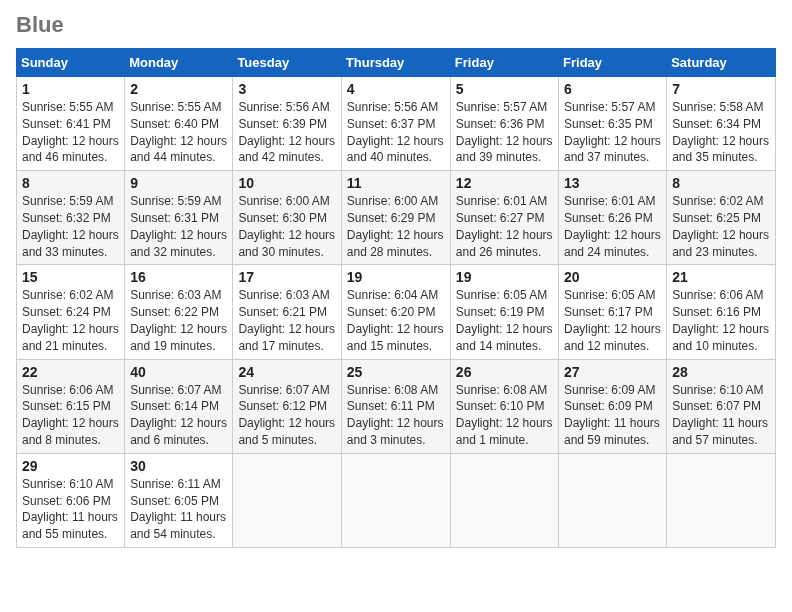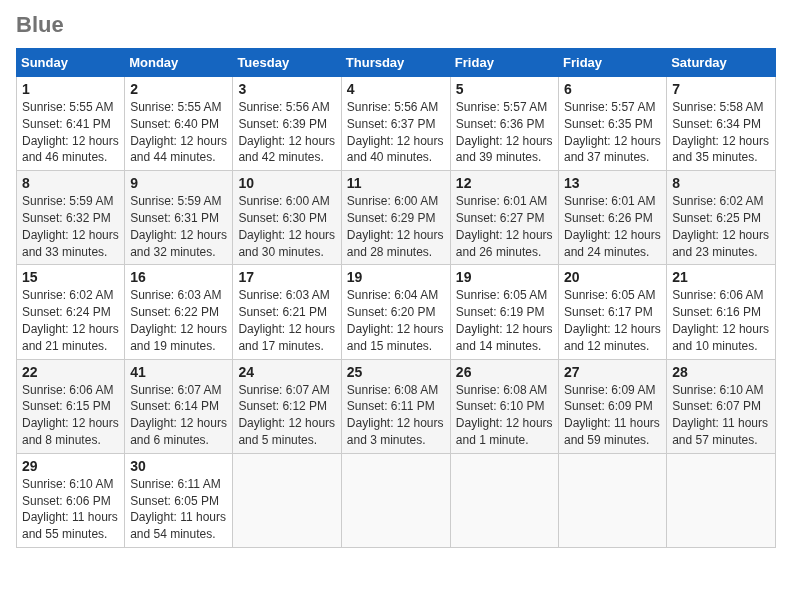--- a/index.html
+++ b/index.html
@@ -197,21 +197,21 @@
         <span class="day-number">21</span>
         <span class="day-info">Sunrise: 6:06 AM<br>Sunset: 6:16 PM<br>Daylight: 12 hours and 10 minutes.</span>
       </td>
       </tr>
       <tr>
         <td>
         <span class="day-number">22</span>
         <span class="day-info">Sunrise: 6:06 AM<br>Sunset: 6:15 PM<br>Daylight: 12 hours and 8 minutes.</span>
       </td>
         <td>
-        <span class="day-number">41</span>
+        <span class="day-number">40</span>
         <span class="day-info">Sunrise: 6:07 AM<br>Sunset: 6:14 PM<br>Daylight: 12 hours and 6 minutes.</span>
       </td>
         <td>
         <span class="day-number">24</span>
         <span class="day-info">Sunrise: 6:07 AM<br>Sunset: 6:12 PM<br>Daylight: 12 hours and 5 minutes.</span>
       </td>
         <td>
         <span class="day-number">25</span>
         <span class="day-info">Sunrise: 6:08 AM<br>Sunset: 6:11 PM<br>Daylight: 12 hours and 3 minutes.</span>
       </td>

